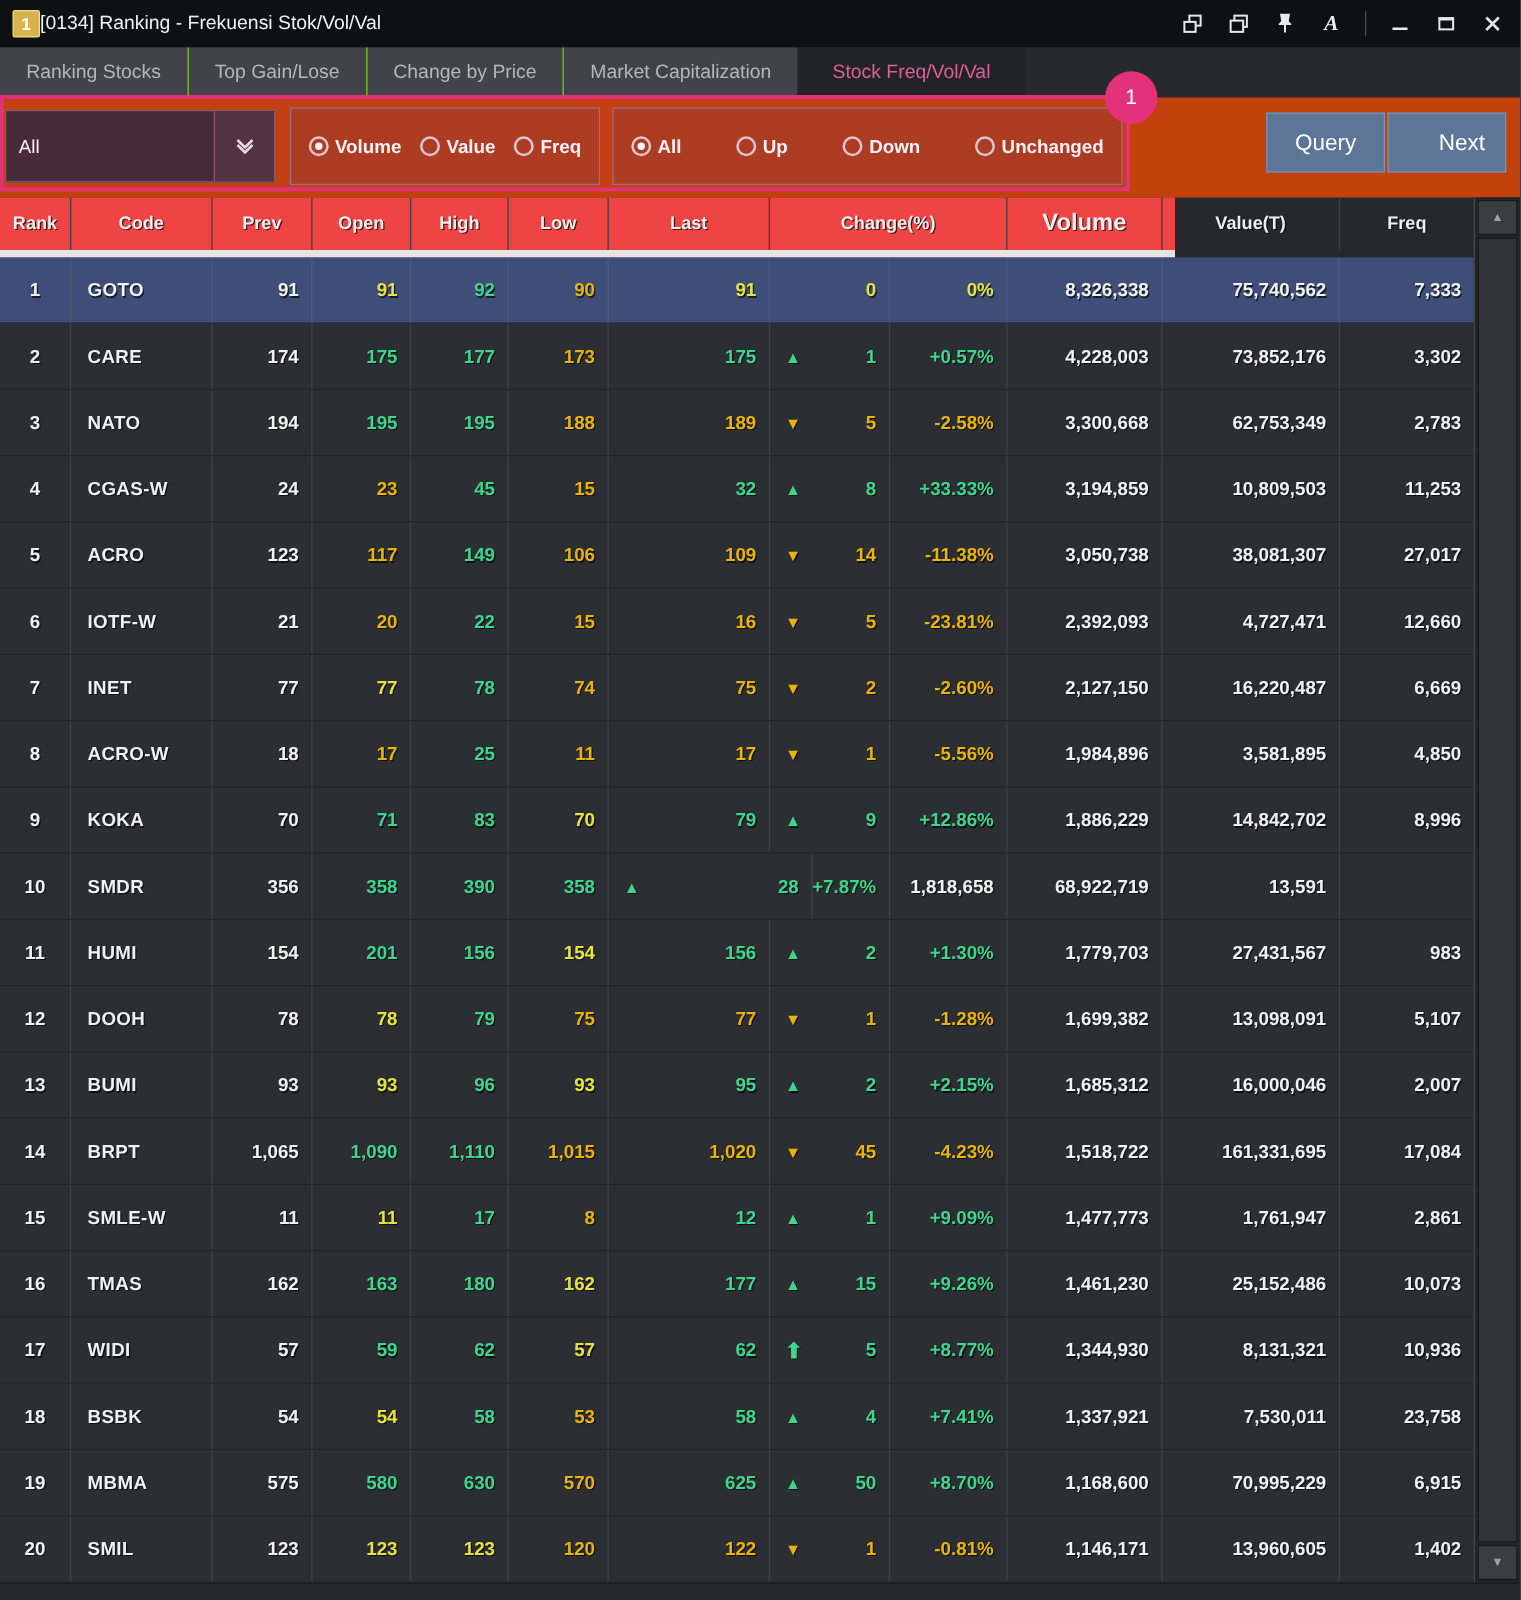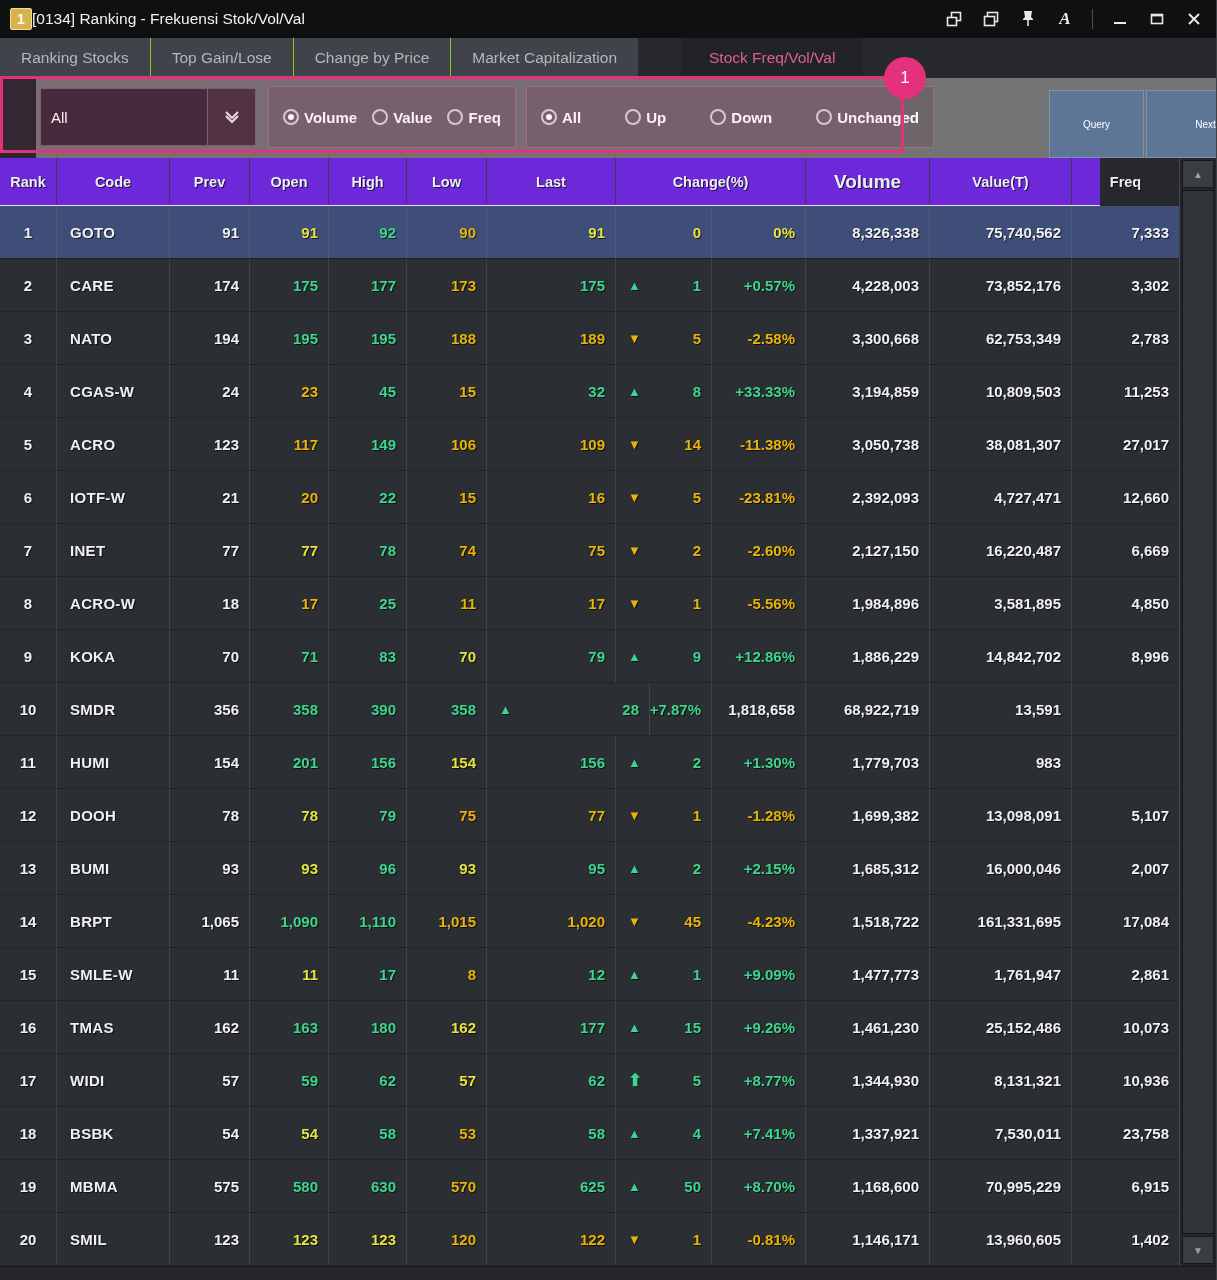--- a/index.html
+++ b/index.html
@@ -10,56 +10,56 @@
   .titlebar { height:38px; background:#0f1012; display:flex; align-items:center; padding:0 12px 0 10px; }
   .win-badge { width:22px; height:22px; background:#d7b34c; border:1px solid #f1dc8e; border-radius:2px;
     color:#fff; font-weight:bold; font-size:14px; display:flex; align-items:center; justify-content:center; }
   .win-title { color:#f2f2f2; font-size:15.5px; }
   .tb-icons { margin-left:auto; display:flex; align-items:center; gap:17px; }
   .tb-ic { width:20px; height:20px; display:flex; align-items:center; justify-content:center; cursor:default; }
   .tb-sep { width:1px; height:20px; background:#4a4d52; }
   .font-glyph { color:#efefef; font-size:17px; font-weight:bold; font-style:italic; font-family:"Liberation Serif", serif; }
 
   
-  .tabbar { height:40px; display:flex; align-items:stretch; background:#27292d;gap:43px; }
+  .tabbar { height:40px; display:flex; align-items:stretch; background:#27292d; }
   .tabs-gray { display:flex; background:#404349; }
   .tab { display:flex; align-items:center; padding:0 21px; font-size:15.5px; color:#b4b7bc; cursor:default; }
   .tabs-gray .tab + .tab { border-left:1px solid #84cc16; }
   .tab.active { background:#212327; color:#df5f9b; padding:0 28px; }
   .tab-fill { flex:1; background:#27292d; }
 
   
-  .filterbar { position:relative; height:80px; background:#737373;margin-left:36px; }
+  .filterbar { position:relative; height:80px; background:#c2410c; }
   .dropdown { position:absolute; left:4px; top:10px; width:216px; height:58px; background:#3c2c38;
     border:1px solid #7e5f70; display:flex; align-items:stretch; }
   .dd-value { flex:1; display:flex; align-items:center; padding-left:10px; color:#fff; font-size:15px; }
   .dd-btn { width:48px; border-left:1px solid #7e5f70; background:#473440; display:flex; align-items:center; justify-content:center; }
   .groupbox { position:absolute; top:8px; height:62px; border:1px solid #9a7387; background:rgba(90,60,80,0.25);
     display:flex; align-items:center; justify-content:space-between; padding:0 14px; }
   .gb1 { left:232px; width:248px; }
   .gb2 { left:490px; width:408px; }
   .radio-item { display:flex; align-items:center; cursor:default; }
   .radio { width:16px; height:16px; border:2px solid #ded0d8; border-radius:50%; position:relative; margin-right:5px; flex:none; }
   .radio.sel::after { content:''; position:absolute; inset:3px; background:#fff; border-radius:50%; }
   .radio-label { color:#fff; font-size:15px; font-weight:600; }
-  .btn { position:absolute; top:12px; width:95px; height:68px; background:#5d7596; border:1px solid #7d93b2;
-    color:#fff; font-size:10px; font-family:inherit; cursor:default; }
+  .btn { position:absolute; top:12px; width:95px; height:48px; background:#5d7596; border:1px solid #7d93b2;
+    color:#fff; font-size:18px; font-family:inherit; cursor:default; }
   .btn-query { left:1013px; }
   .btn-next { left:1110px;padding-left:24px; }
 
   
   .anno-rect { position:absolute; left:0; top:76px; width:904px; height:77px; border:3px solid #e3317c;
     background:rgba(227,49,124,0.07); pointer-events:none; z-index:5; }
   .anno-badge { position:absolute; left:884px; top:57px; width:42px; height:42px; border-radius:50%;
     background:#e3317c; color:#fff; font-size:17px; display:flex; align-items:center; justify-content:center; z-index:6; pointer-events:none; }
 
   
   .table-wrap { position:relative; }
   .thead { display:grid; grid-template-columns:57px 113px 80px 79px 78px 80px 129px 190px 124px 142px 108px;
-    height:48px; background:#6d28d9; border-bottom:1px solid #e5e5e5; width:1100px; }
+    height:48px; background:#ef4444; border-bottom:6px solid #e5e5e5; width:940px; }
   .hcell { display:flex; align-items:center; justify-content:center; color:#eceff2; font-size:14.5px; font-weight:700;
     border-right:1px solid #3b3e44; text-shadow:1px 1px 0 rgba(0,0,0,.7); }
   .hcell.vol { font-size:19px; }
   .trow { display:grid; grid-template-columns:57px 113px 80px 79px 78px 80px 129px 34px 62px 94px 124px 142px 108px;
     height:53px; background:#2b2e33; border-bottom:1px solid #222428; width:1180px; }
   .trow.sel-row { background:#3e4e79; }
   .cell { display:flex; align-items:center; justify-content:flex-end; padding-right:10px;
     font-size:15px; font-weight:700; border-right:1px solid rgba(118,122,130,0.28); text-shadow:1px 1px 0 rgba(0,0,0,.65); }
   .cell.rank { justify-content:center; padding-right:0; }
   .cell.code { justify-content:flex-start; padding-left:13px; letter-spacing:.3px; }
@@ -354,20 +354,21 @@
           <div class="cell code c-w">HUMI</div>
           <div class="cell c-w">154</div>
           <div class="cell c-up">201</div>
           <div class="cell c-up">156</div>
           <div class="cell c-flat">154</div>
           <div class="cell c-up">156</div>
           <div class="cell arr c-up">▲</div>
           <div class="cell c-up">2</div>
           <div class="cell c-up">+1.30%</div>
           <div class="cell c-w">1,779,703</div>
+          <div class="cell c-w">27,431,567</div>
           <div class="cell c-w">983</div>
         </div>
         <div class="trow">
           <div class="cell rank c-w">12</div>
           <div class="cell code c-w">DOOH</div>
           <div class="cell c-w">78</div>
           <div class="cell c-flat">78</div>
           <div class="cell c-up">79</div>
           <div class="cell c-down">75</div>
           <div class="cell c-down">77</div>

